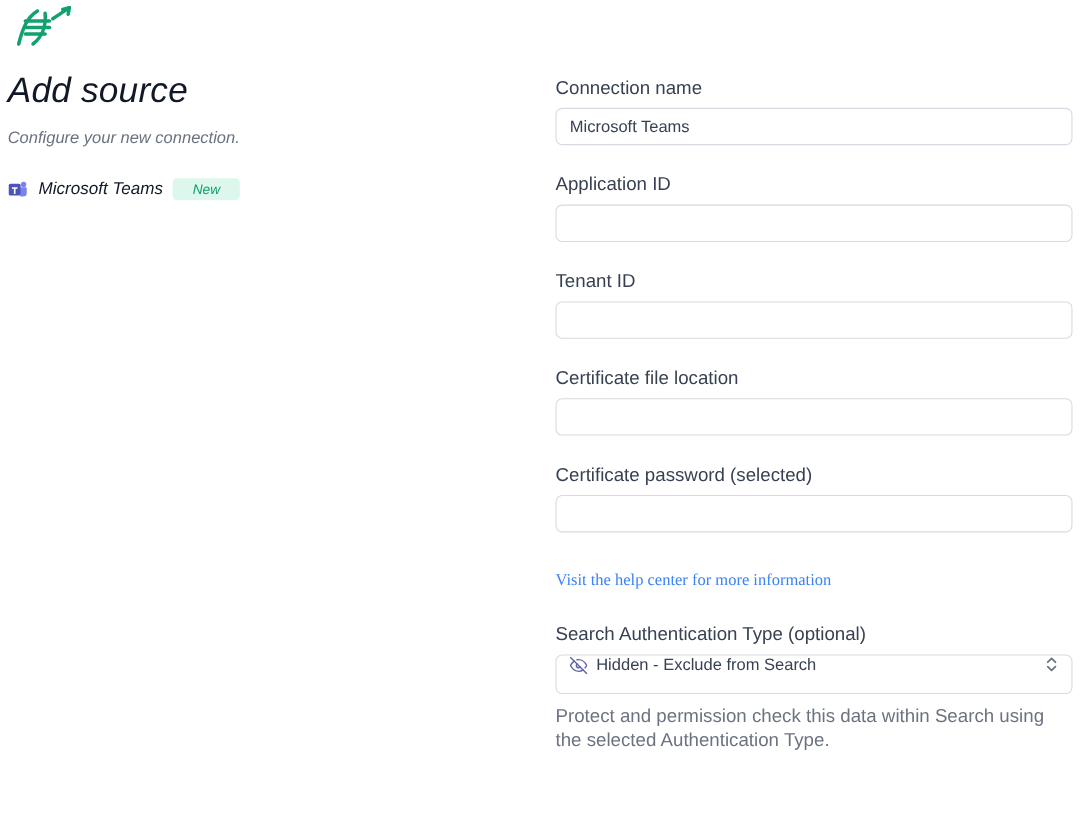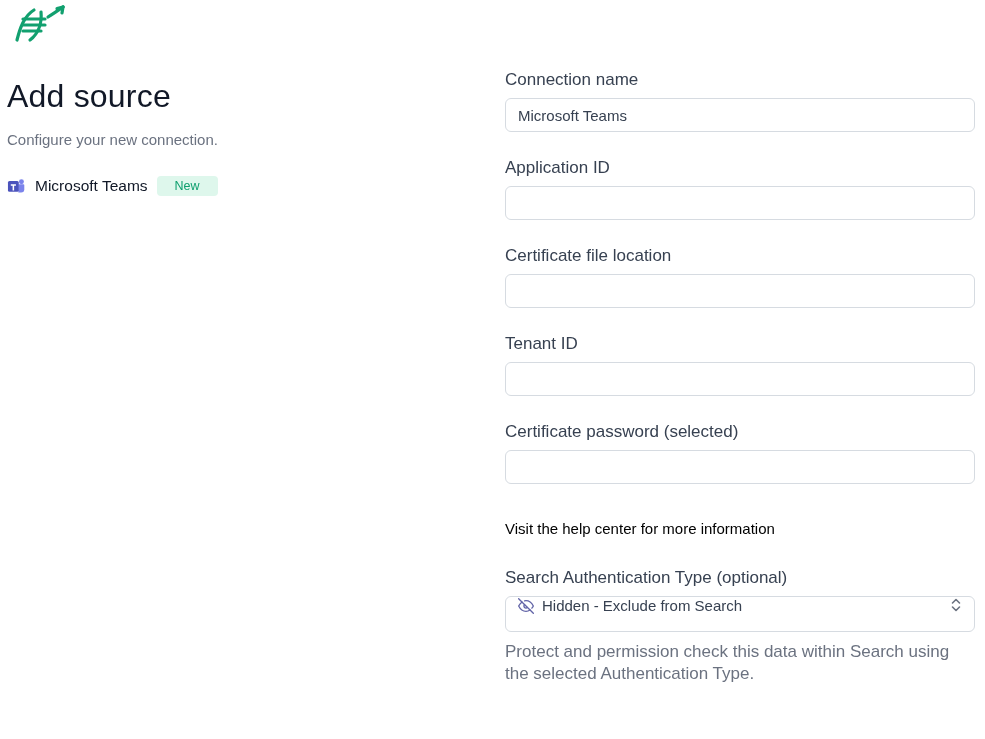--- a/index.html
+++ b/index.html
@@ -9,21 +9,21 @@
     font-family: "Liberation Sans", sans-serif;
     color: #1f2937;
     overflow: hidden;
   }
   .page { position: relative; width: 985px; height: 739px; }
 
   
   .logo { position: absolute; left: 8px; top: 4px; width: 60px; height: 42px; }
 
   
-  .left-col { position: absolute; left: 7px; top: 78px; width: 430px; }
+  .left-col { position: absolute; left: 7px; top: 64px; width: 430px; font-style: italic; }
   .page-title { font-size: 32px; font-weight: 500; color: #111827; letter-spacing: 0.2px; }
   .page-subtitle { margin-top: 16px; font-size: 15px; color: #6b7280; }
   .source-row { margin-top: 28px; display: flex; align-items: center; gap: 9px; }
   .source-name { font-size: 15.5px; color: #111827; }
   .badge-new {
     background: #def7ec; color: #0e9f6e;
     font-size: 12.5px; padding: 3px 18px; border-radius: 4px;
   }
 
   
@@ -34,21 +34,21 @@
     width: 100%; height: 34px;
     border: 1px solid #d6dbe1; border-radius: 6px;
     padding: 0 12px; font-size: 15px; color: #374151;
     font-family: "Liberation Sans", sans-serif;
     background: #ffffff; outline: none;
   }
 
   .help-link {
     display: inline-block;
     margin-top: 10px;
-    color: #000000; font-size: 15px; text-decoration: none; cursor: pointer;
+    color: #3b82f6; font-size: 15px; text-decoration: none; cursor: pointer; font-family: Liberation Serif, serif;
   }
 
   .auth-group { margin-top: 30px; }
   .select-box {
     width: 100%; height: 36px;
     border: 1px solid #d6dbe1; border-radius: 6px;
     display: flex; align-items: flex-start; justify-content: space-between;
     padding: 0 12px; cursor: pointer; background: #ffffff;
   }
   .select-left { display: flex; align-items: center; gap: 8px; }
@@ -117,26 +117,26 @@
       <label class="field-label">Connection name</label>
       <input class="text-input" type="text" value="Microsoft Teams" style="">
     </div>
 
     <div class="field-group">
       <label class="field-label">Application ID</label>
       <input class="text-input" type="text" value="" style="">
     </div>
 
     <div class="field-group">
-      <label class="field-label">Certificate file location</label>
+      <label class="field-label">Tenant ID</label>
       <input class="text-input" type="text" value="" style="">
     </div>
 
     <div class="field-group">
-      <label class="field-label">Tenant ID</label>
+      <label class="field-label">Certificate file location</label>
       <input class="text-input" type="text" value="" style="">
     </div>
 
     <div class="field-group">
       <label class="field-label">Certificate password (selected)</label>
       <input class="text-input" type="text" value="" style="">
     </div>
 
     <a class="help-link">Visit the help center for more information</a>
 

